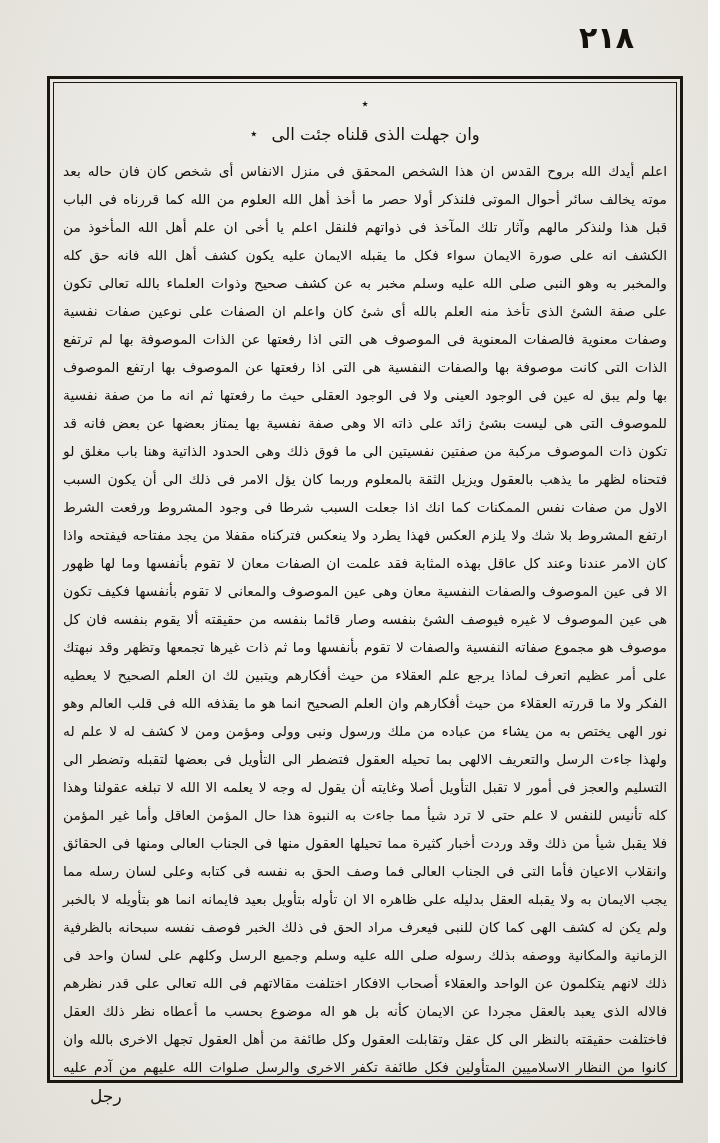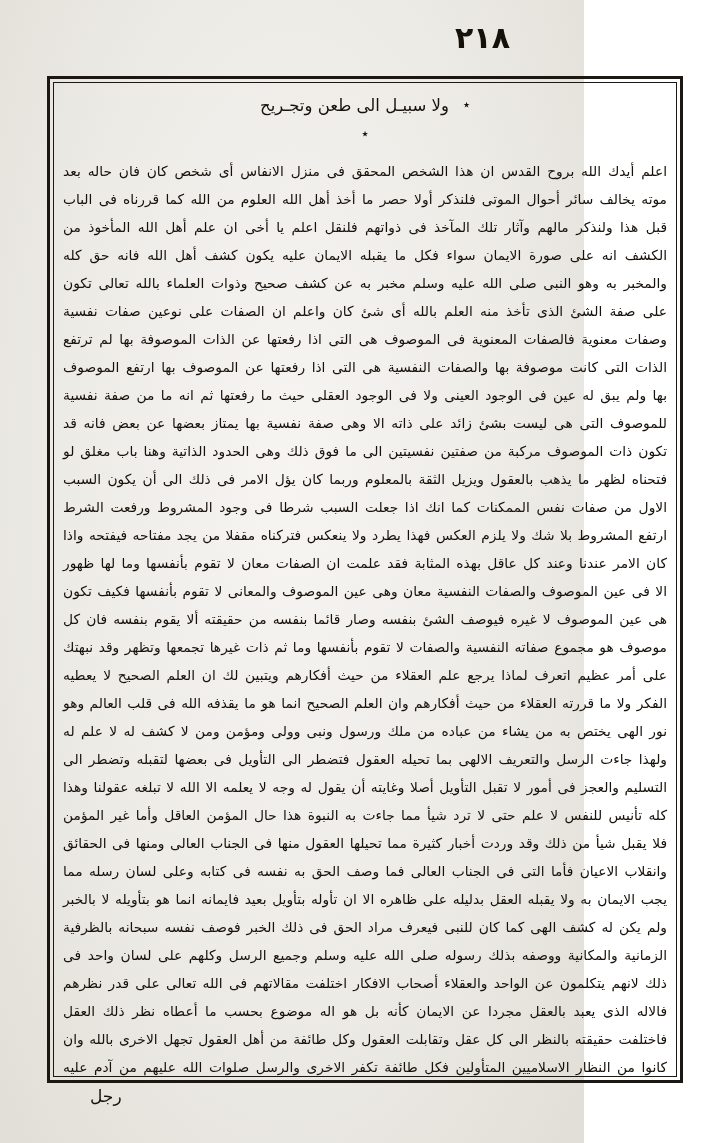--- a/index.html
+++ b/index.html
@@ -3,21 +3,21 @@
 <meta charset="utf-8">
 <style>
   html, body {
     margin: 0; padding: 0;
     width: 720px; height: 1143px;
     overflow: hidden;
     font-family: "DejaVu Sans", sans-serif;
   }
   .page {
     position: relative;
-    width: 584px; height: 1143px;
+    width: 708px; height: 1143px;
     direction: rtl;
     background:
       radial-gradient(ellipse at 50% 42%, #f6f5f2 0%, #edebe6 55%, #e1ded7 100%);
     color: #1b150e;
   }
   .page-number {
     position: absolute;
     top: 20px; right: 74px;
     font-size: 30px;
     font-weight: bold;
@@ -79,23 +79,23 @@
 <div class="page">
 
   <div class="page-number">٢١٨</div>
 
   <div class="frame-outer">
     <div class="frame-inner">
 
       <div class="poetry">
           <div class="verse-line">
             <span class="verse-sep">٭</span>
-            <span>ولا سبيـل الى طعن وتجـريح</span>
           </div>
           <div class="verse-line">
+            <span>وان جهلت الذى قلناه جئت الى</span>
             <span class="verse-sep">٭</span>
           </div>
         </div>
 
       <div class="body-text">اعلم أيدك الله بروح القدس ان هذا الشخص المحقق فى منزل الانفاس أى شخص كان فان حاله بعد موته يخالف سائر أحوال الموتى فلنذكر أولا حصر ما أخذ أهل الله العلوم من الله كما قررناه فى الباب قبل هذا ولنذكر مالهم وآثار تلك المآخذ فى ذواتهم فلنقل اعلم يا أخى ان علم أهل الله المأخوذ من الكشف انه على صورة الايمان سواء فكل ما يقبله الايمان عليه يكون كشف أهل الله فانه حق كله والمخبر به وهو النبى صلى الله عليه وسلم مخبر به عن كشف صحيح وذوات العلماء بالله تعالى تكون على صفة الشئ الذى تأخذ منه العلم بالله أى شئ كان واعلم ان الصفات على نوعين صفات نفسية وصفات معنوية فالصفات المعنوية فى الموصوف هى التى اذا رفعتها عن الذات الموصوفة بها لم ترتفع الذات التى كانت موصوفة بها والصفات النفسية هى التى اذا رفعتها عن الموصوف بها ارتفع الموصوف بها ولم يبق له عين فى الوجود العينى ولا فى الوجود العقلى حيث ما رفعتها ثم انه ما من صفة نفسية للموصوف التى هى ليست بشئ زائد على ذاته الا وهى صفة نفسية بها يمتاز بعضها عن بعض فانه قد تكون ذات الموصوف مركبة من صفتين نفسيتين الى ما فوق ذلك وهى الحدود الذاتية وهنا باب مغلق لو فتحناه لظهر ما يذهب بالعقول ويزيل الثقة بالمعلوم وربما كان يؤل الامر فى ذلك الى أن يكون السبب الاول من صفات نفس الممكنات كما انك اذا جعلت السبب شرطا فى وجود المشروط ورفعت الشرط ارتفع المشروط بلا شك ولا يلزم العكس فهذا يطرد ولا ينعكس فتركناه مقفلا من يجد مفتاحه فيفتحه واذا كان الامر عندنا وعند كل عاقل بهذه المثابة فقد علمت ان الصفات معان لا تقوم بأنفسها وما لها ظهور الا فى عين الموصوف والصفات النفسية معان وهى عين الموصوف والمعانى لا تقوم بأنفسها فكيف تكون هى عين الموصوف لا غيره فيوصف الشئ بنفسه وصار قائما بنفسه من حقيقته ألا يقوم بنفسه فان كل موصوف هو مجموع صفاته النفسية والصفات لا تقوم بأنفسها وما ثم ذات غيرها تجمعها وتظهر وقد نبهتك على أمر عظيم اتعرف لماذا يرجع علم العقلاء من حيث أفكارهم ويتبين لك ان العلم الصحيح لا يعطيه الفكر ولا ما قررته العقلاء من حيث أفكارهم وان العلم الصحيح انما هو ما يقذفه الله فى قلب العالم وهو نور الهى يختص به من يشاء من عباده من ملك ورسول ونبى وولى ومؤمن ومن لا كشف له لا علم له ولهذا جاءت الرسل والتعريف الالهى بما تحيله العقول فتضطر الى التأويل فى بعضها لتقبله وتضطر الى التسليم والعجز فى أمور لا تقبل التأويل أصلا وغايته أن يقول له وجه لا يعلمه الا الله لا تبلغه عقولنا وهذا كله تأنيس للنفس لا علم حتى لا ترد شيأ مما جاءت به النبوة هذا حال المؤمن العاقل وأما غير المؤمن فلا يقبل شيأ من ذلك وقد وردت أخبار كثيرة مما تحيلها العقول منها فى الجناب العالى ومنها فى الحقائق وانقلاب الاعيان فأما التى فى الجناب العالى فما وصف الحق به نفسه فى كتابه وعلى لسان رسله مما يجب الايمان به ولا يقبله العقل بدليله على ظاهره الا ان تأوله بتأويل بعيد فايمانه انما هو بتأويله لا بالخبر ولم يكن له كشف الهى كما كان للنبى فيعرف مراد الحق فى ذلك الخبر فوصف نفسه سبحانه بالظرفية الزمانية والمكانية ووصفه بذلك رسوله صلى الله عليه وسلم وجميع الرسل وكلهم على لسان واحد فى ذلك لانهم يتكلمون عن الواحد والعقلاء أصحاب الافكار اختلفت مقالاتهم فى الله تعالى على قدر نظرهم فالاله الذى يعبد بالعقل مجردا عن الايمان كأنه بل هو اله موضوع بحسب ما أعطاه نظر ذلك العقل فاختلفت حقيقته بالنظر الى كل عقل وتقابلت العقول وكل طائفة من أهل العقول تجهل الاخرى بالله وان كانوا من النظار الاسلاميين المتأولين فكل طائفة تكفر الاخرى والرسل صلوات الله عليهم من آدم عليه السلام الى محمد صلى الله عليه وسلم ما نقل عنهم اختلاف فيما ينسبونه الى الله من النعوت بل كلهم على لسان واحد فى ذلك والكتب التى جاؤا بها كلها تنطق فى حق الله بلسان واحد ما اختلف منهم اثنان يصدق بعضهم بعضا مع طول الازمان وعدم الاجتماع وما بينهم من الفرق المنازعين لهم من العقلاء ما اختل نظامهم وكذلك المؤمنون بهم على بصيرة المسلمون المسلمون الذين لم يدخلوا نفوسهم فى تأويل فهم أحد رجلين اما رجل آمن وسلم وجعل علم ذلك اليه الى أن مات وهو المقلد واما</div>
 
     </div>
   </div>
 
   <div class="catchword">رجل</div>

